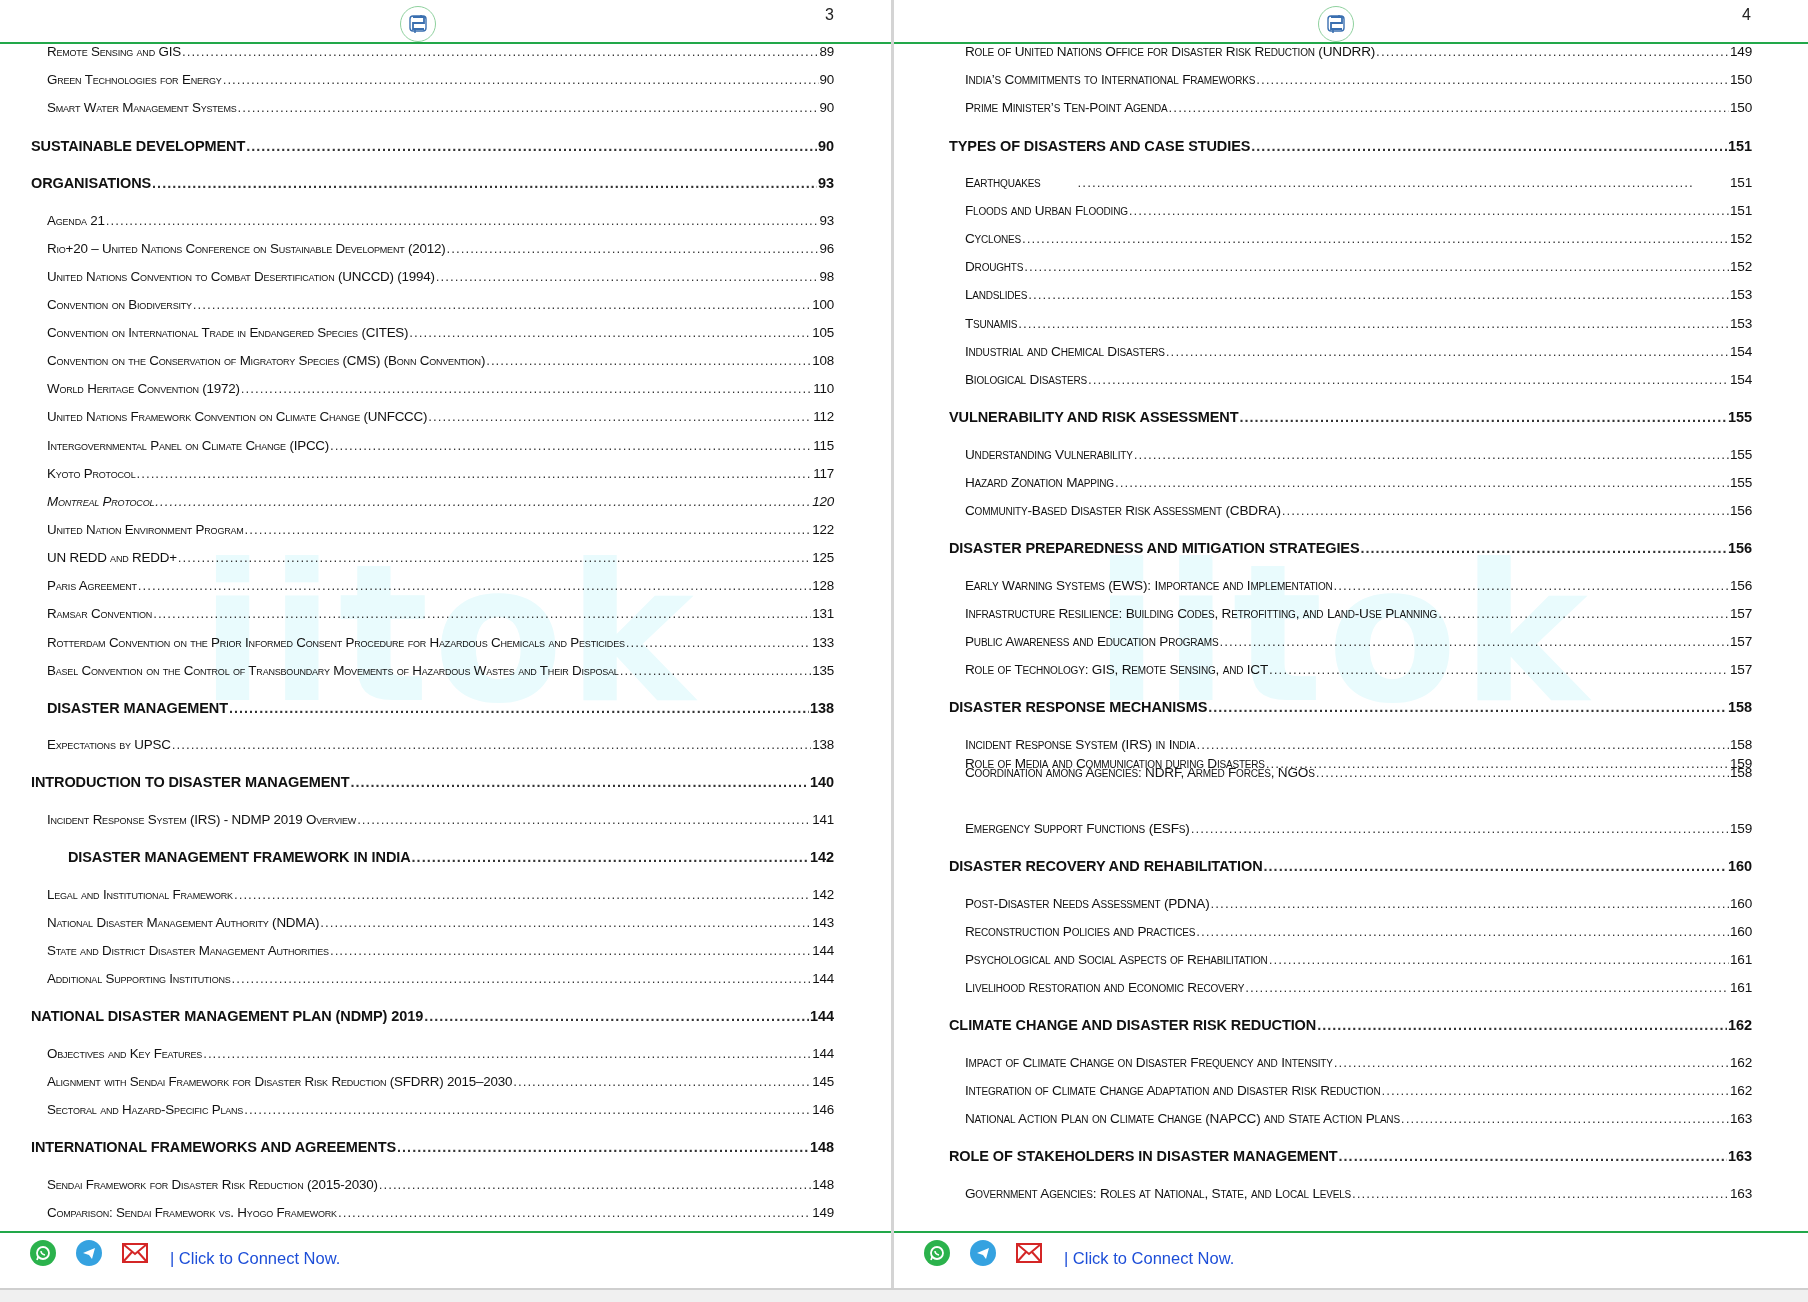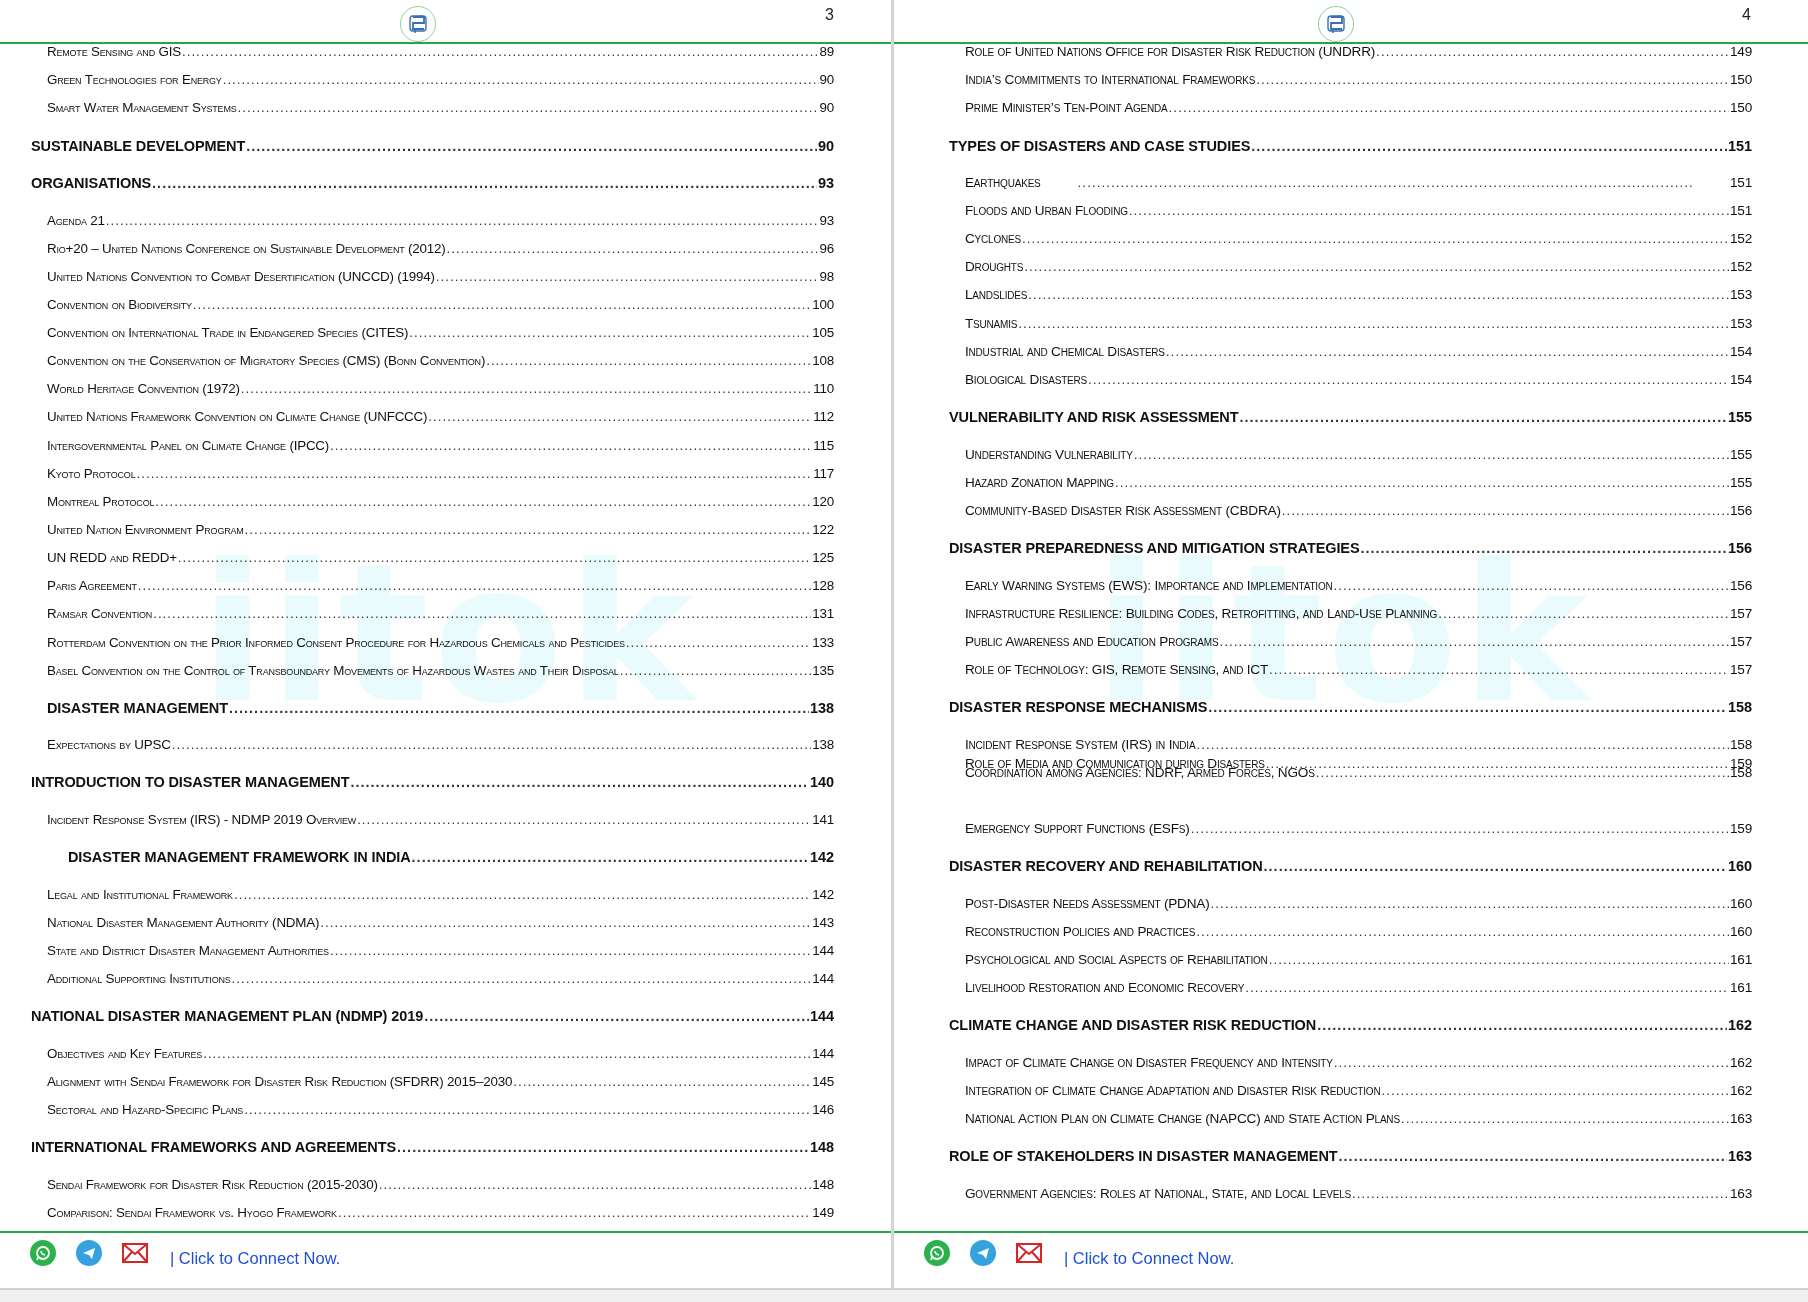--- a/index.html
+++ b/index.html
@@ -115,21 +115,21 @@
       <div class="row sub" style="left: 47px; right: 57px; top: 438px;">
         <span class="t">Intergovernmental Panel on Climate Change (IPCC)</span>
         <span class="dots"></span>
         <span class="p">115</span>
       </div>
       <div class="row sub" style="left: 47px; right: 57px; top: 466px;">
         <span class="t">Kyoto Protocol</span>
         <span class="dots"></span>
         <span class="p">117</span>
       </div>
-      <div class="row sub" style="left: 47px; right: 57px; top: 494px;">
+      <div class="row sub" style="left: 47px; right: 57px; top: 494px; font-style: italic;">
         <span class="t">Montreal Protocol</span>
         <span class="dots"></span>
         <span class="p">120</span>
       </div>
       <div class="row sub" style="left: 47px; right: 57px; top: 522px;">
         <span class="t">United Nation Environment Program</span>
         <span class="dots"></span>
         <span class="p">122</span>
       </div>
       <div class="row sub" style="left: 47px; right: 57px; top: 550px;">

